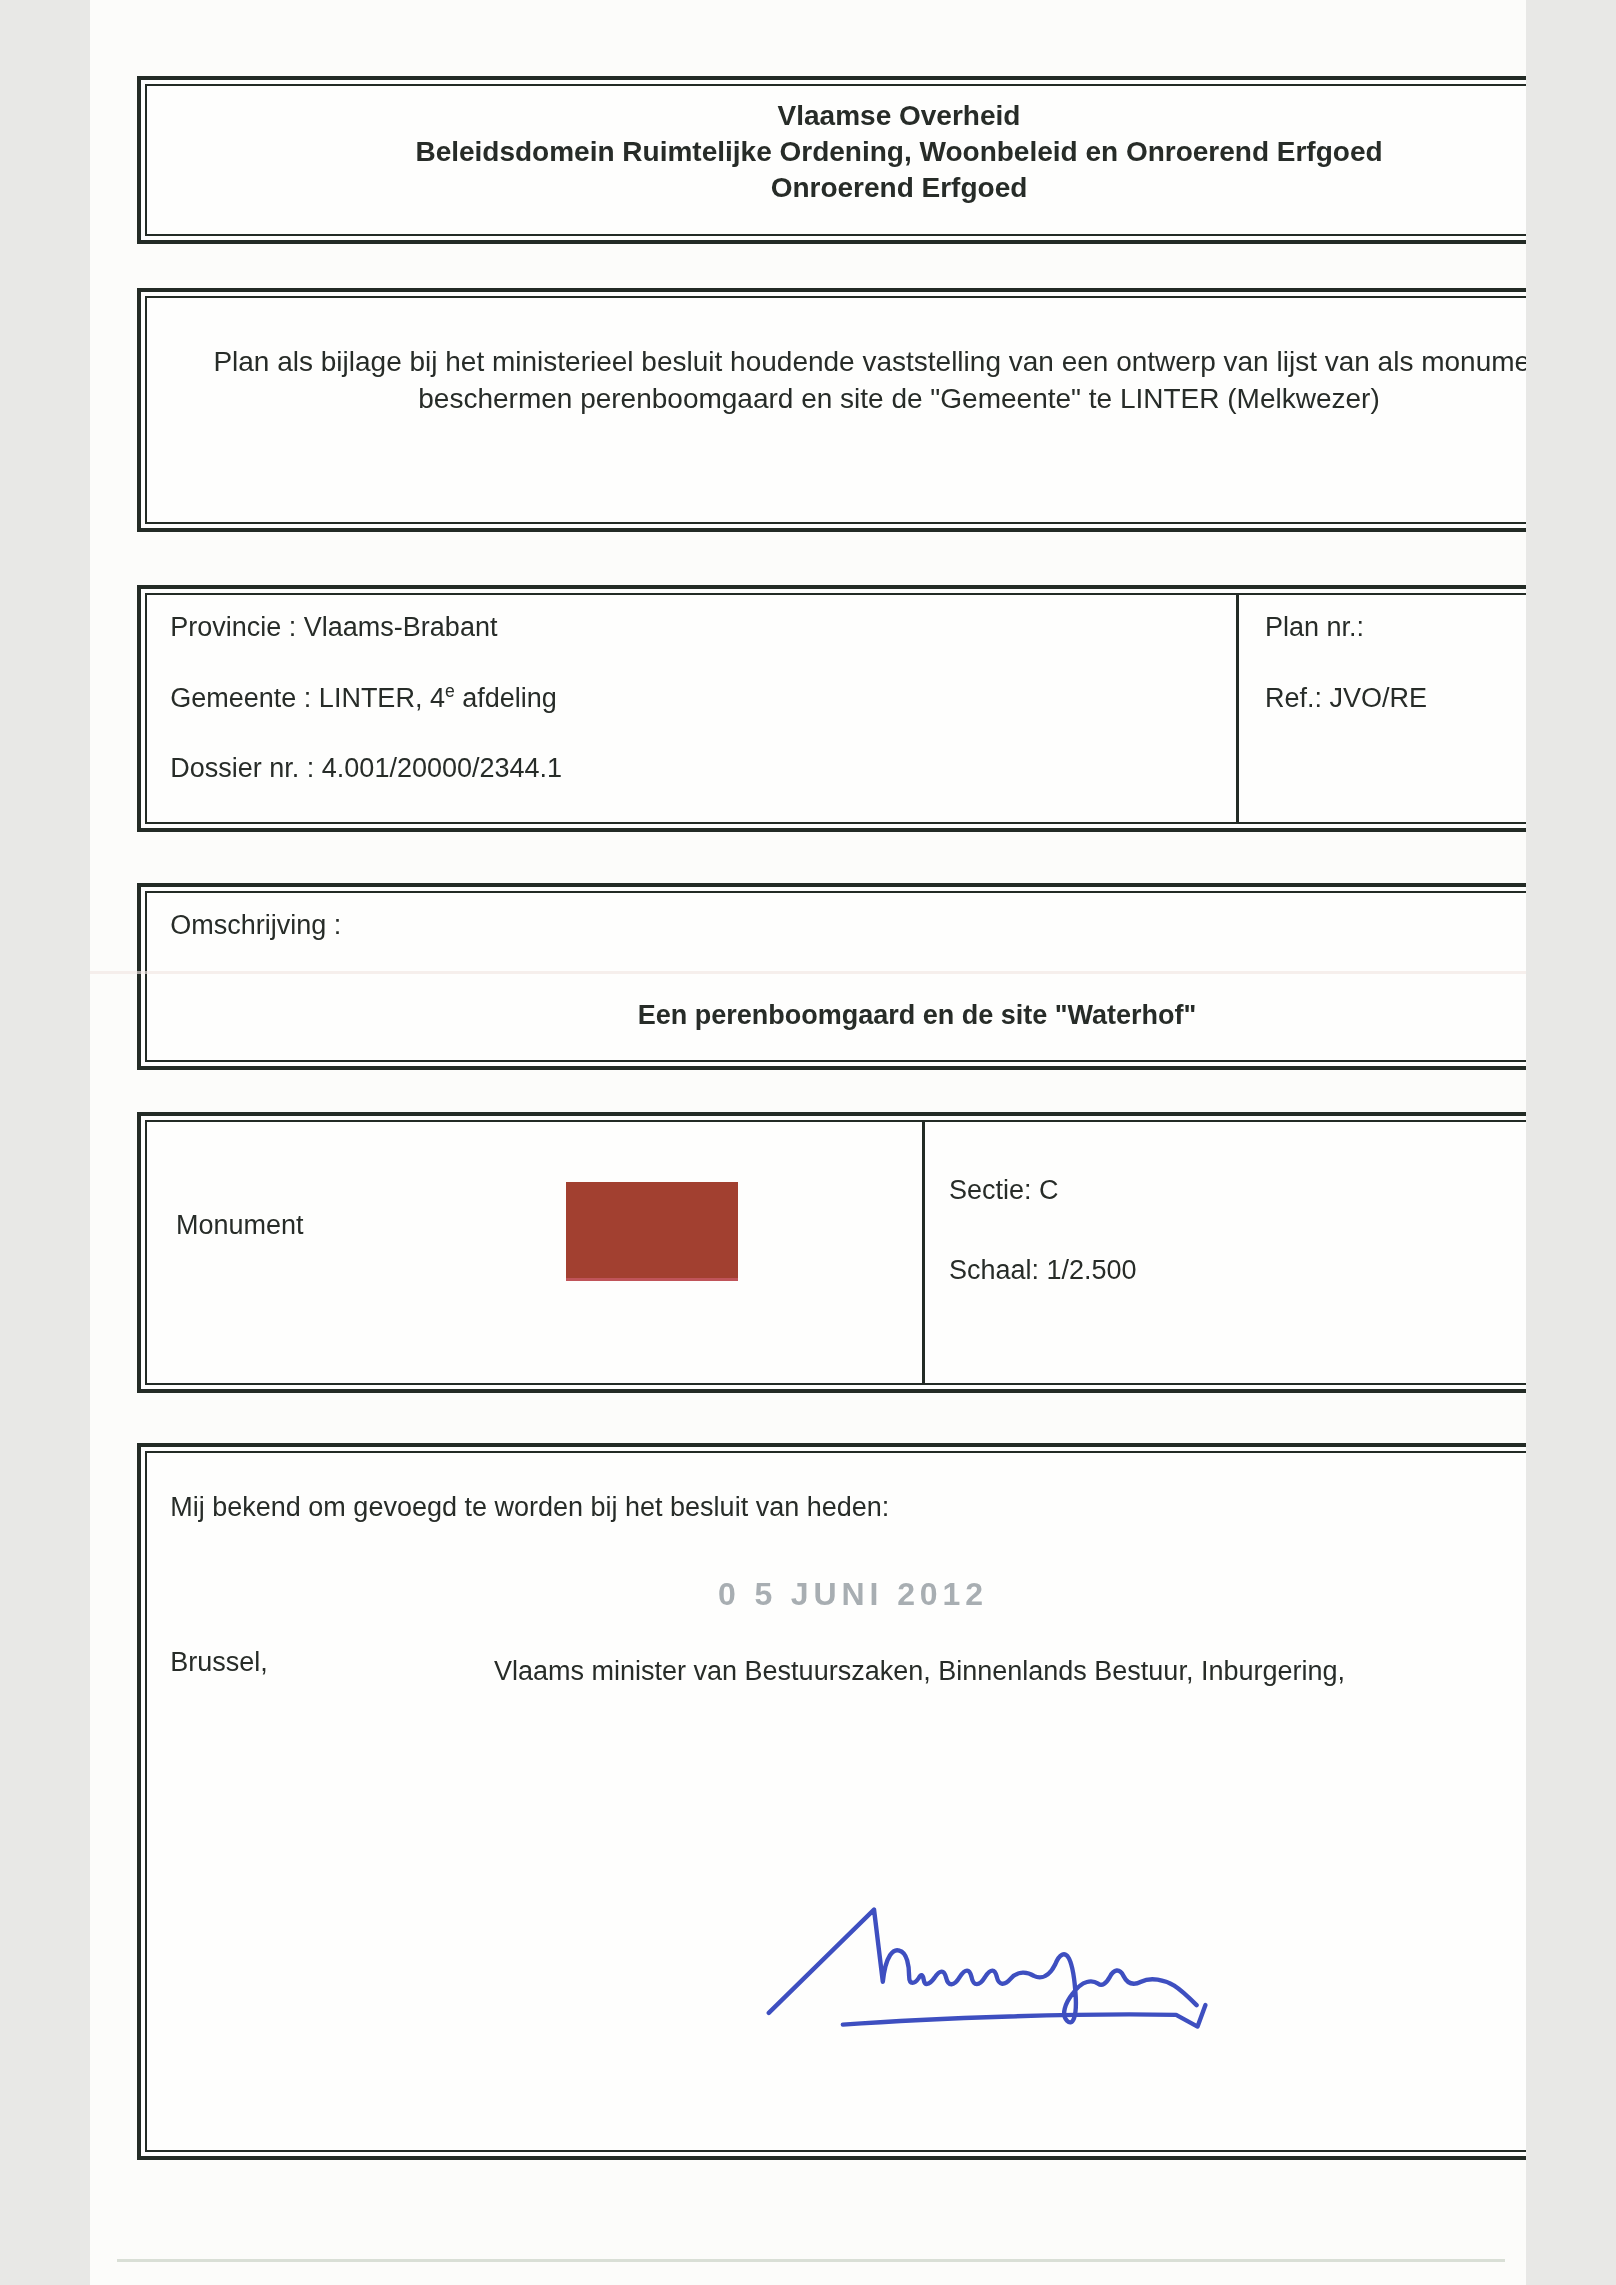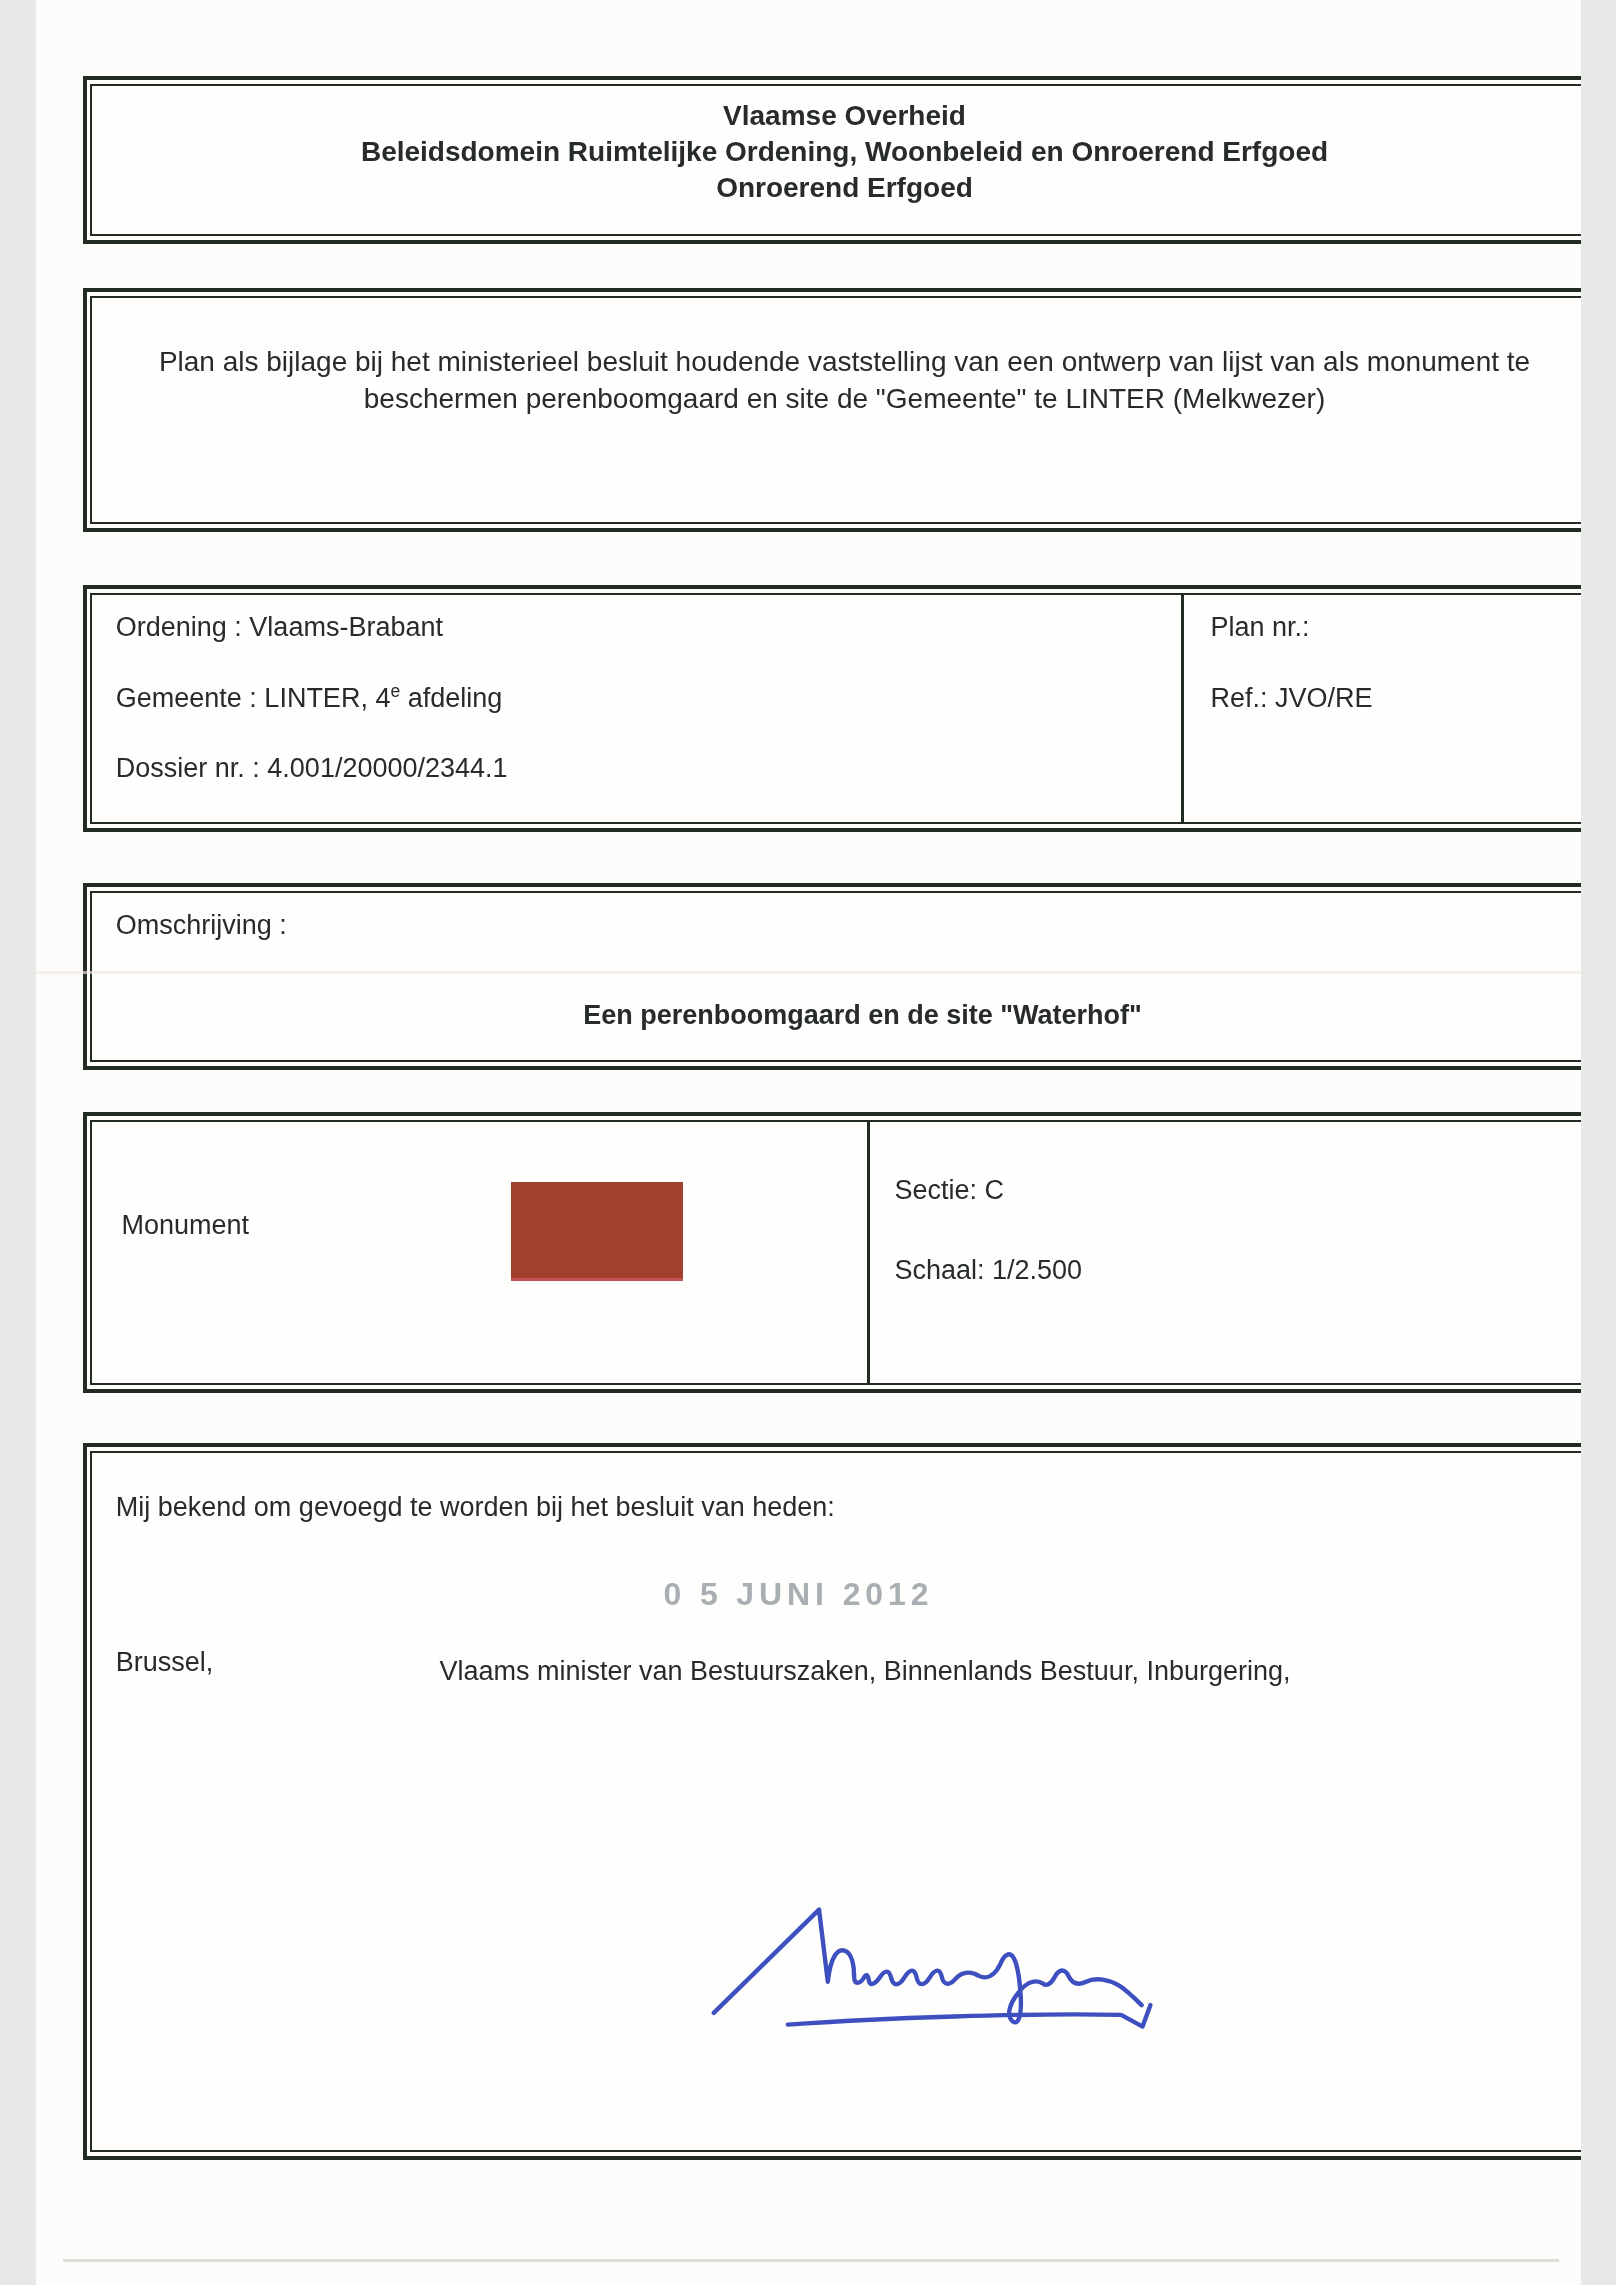--- a/index.html
+++ b/index.html
@@ -1,17 +1,17 @@
 <!DOCTYPE html>
 <html><head>
 <meta charset="utf-8">
 <style>
   html,body{margin:0;padding:0;background:#e8e8e6;}
   .page{
-    position:relative;width:1545px;height:2286px;margin:0 auto;
+    position:relative;width:1436px;height:2286px;margin:0 auto;
     background:#fcfcfa;overflow:hidden;
     font-family:"Liberation Sans", sans-serif;color:#272c28;
   }
   .dbox{
     position:absolute;left:47px;width:1524px;box-sizing:border-box;
     border:4.9px solid #232b25;background:#fefefd;
   }
   .dbox-inner{position:absolute;inset:3.9px;border:2.9px solid #232b25;}
   .txt{position:absolute;font-size:27px;line-height:35px;white-space:nowrap;}
   .center{left:0;right:0;text-align:center;white-space:normal;}
@@ -65,21 +65,21 @@
 
   <div class="dbox" id="box-plan">
     <div class="dbox-inner">
       <p class="note">Plan als bijlage bij het ministerieel besluit houdende vaststelling van een ontwerp van lijst van als monument te beschermen perenboomgaard en site de "Gemeente" te LINTER (Melkwezer)</p>
     </div>
   </div>
 
   <div class="dbox" id="box-dossier">
     <div class="dbox-inner">
       <div class="vdivider"></div>
-      <div class="txt" style="left:23.4px;top:15.6px;">Ordening : Vlaams-Brabant</div>
+      <div class="txt" style="left:23.4px;top:15.6px;">Provincie : Vlaams-Brabant</div>
       <div class="txt" style="left:23.4px;top:86px;"><span>Gemeente : LINTER, 4</span><sup>e</sup><span> afdeling</span></div>
       <div class="txt" style="left:23.4px;top:156px;">Dossier nr. : 4.001/20000/2344.1</div>
       <div class="txt" style="left:1118px;top:15.6px;">Plan nr.:</div>
       <div class="txt" style="left:1118px;top:86px;">Ref.: JVO/RE</div>
     </div>
   </div>
 
   <div class="dbox" id="box-omschrijving">
     <div class="dbox-inner">
       <div class="txt" style="left:23.4px;top:15.6px;">Omschrijving :</div>

